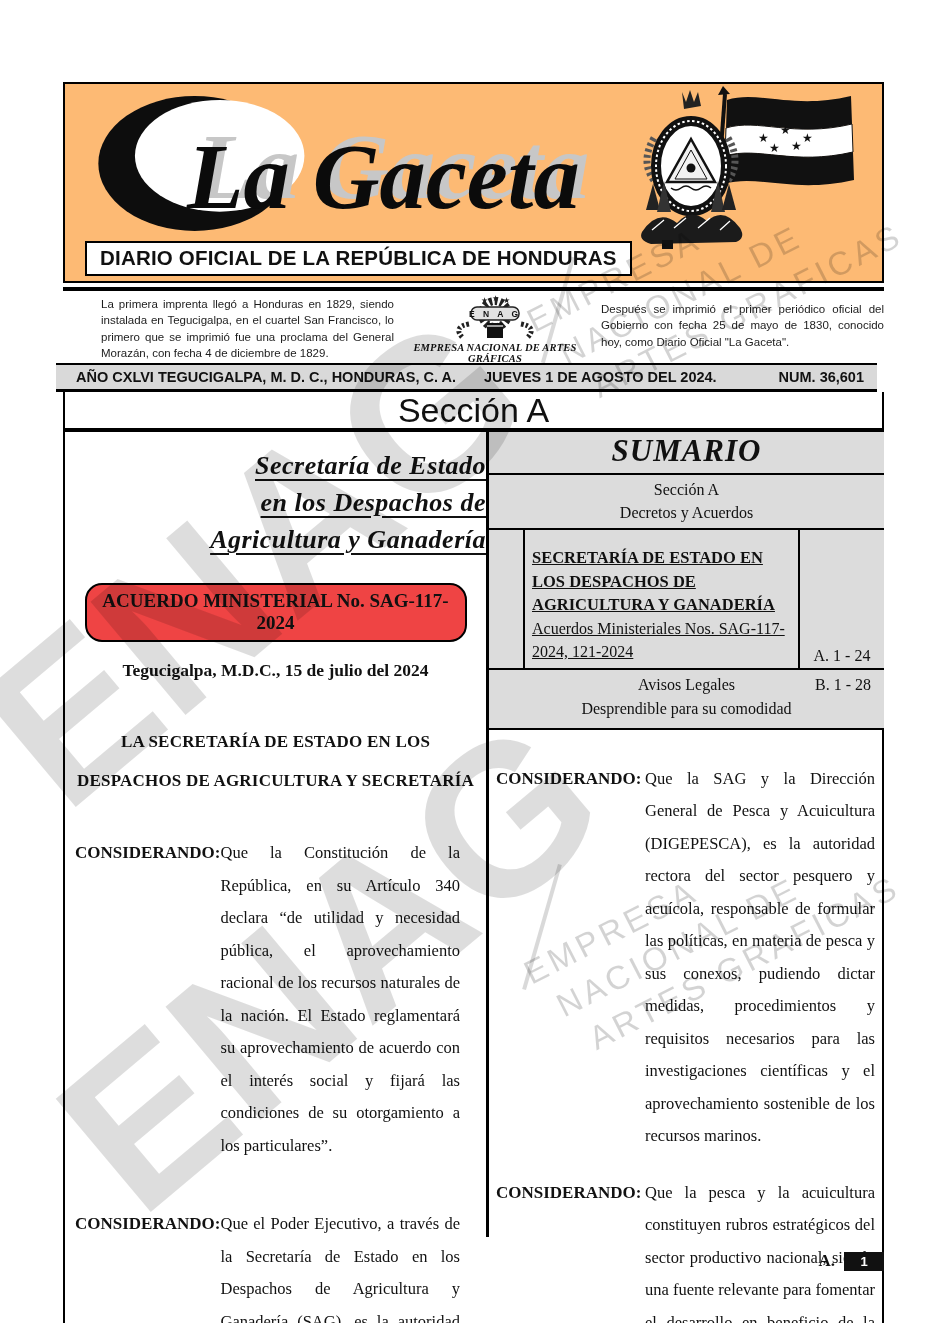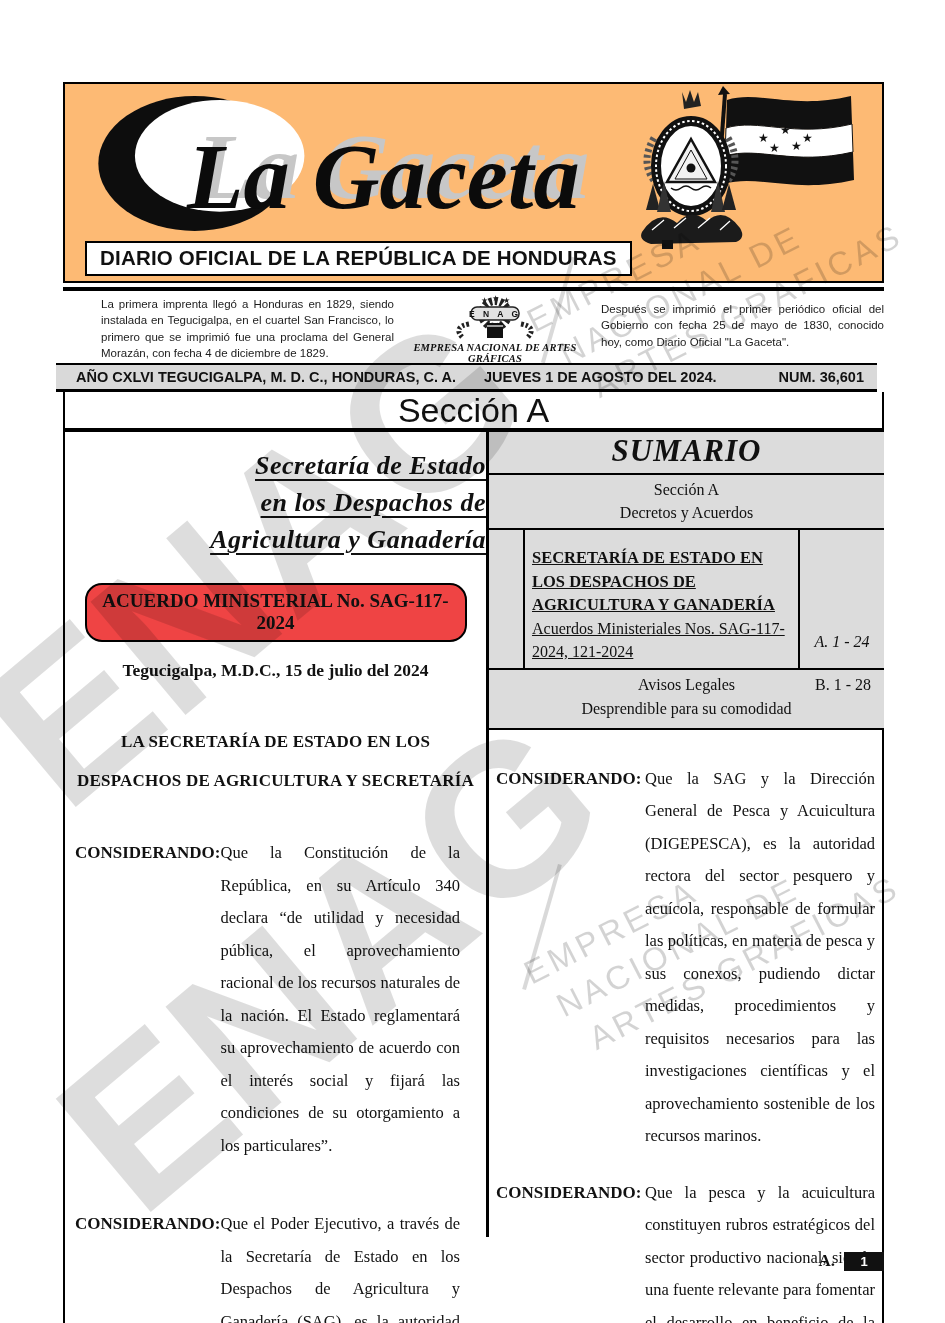--- a/index.html
+++ b/index.html
@@ -88,21 +88,21 @@
   .sum-title { text-align:center; padding:1px 0 4px; border-bottom:2px solid #000;
                font-weight:bold; font-style:italic; font-size:31px; }
   .sum-title .tline { text-decoration-thickness:2.5px;
                       text-underline-offset:4px; letter-spacing:1px; }
   .sum-secA { text-align:center; line-height:23px; padding:3px 0 4px; border-bottom:2px solid #000; }
   .sum-item { display:flex; border-bottom:2px solid #000; min-height:97px; }
   .sum-cell-left { flex:0 0 36px; border-right:2px solid #000; }
   .sum-cell-main { flex:1; padding:16px 7px 4px; line-height:23.5px;text-decoration:underline; }
   .sum-item-title { font-weight:bold; font-size:16.5px; }
   .sum-cell-range { flex:0 0 86px; border-left:2px solid #000; display:flex; align-items:flex-end;
-                    justify-content:center; padding-bottom:17px;font-style:italic; }
+                    justify-content:center; padding-bottom:3px; }
   .sum-secB { text-align:center; line-height:24px; padding:3px 0 7px; }
   .sum-avisos { position:relative; }
   .sum-avisos .range { position:absolute; right:13px; }
 
   
   .footer-mark { position:absolute; left:63px; top:1251px; width:821px; z-index:2;
                  display:flex; justify-content:flex-end; align-items:center; }
   .f-letter { font-weight:bold; font-size:17px; margin-right:9px; }
   .f-page { width:40px; height:19px; background:#111; color:#fff; display:flex; align-items:center;
             justify-content:center; font-family:"Liberation Sans", sans-serif; font-weight:bold; font-size:13px; }

